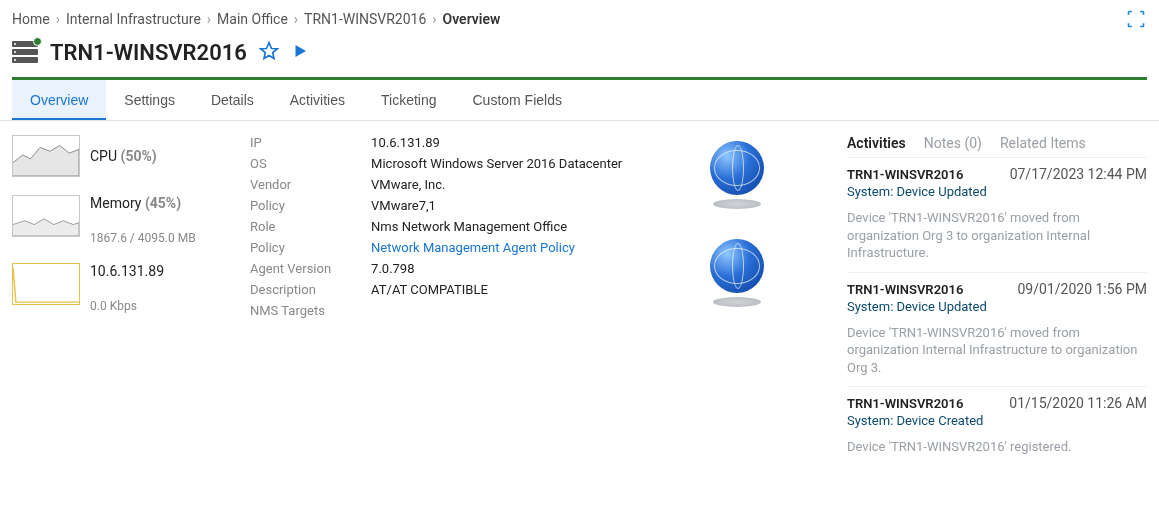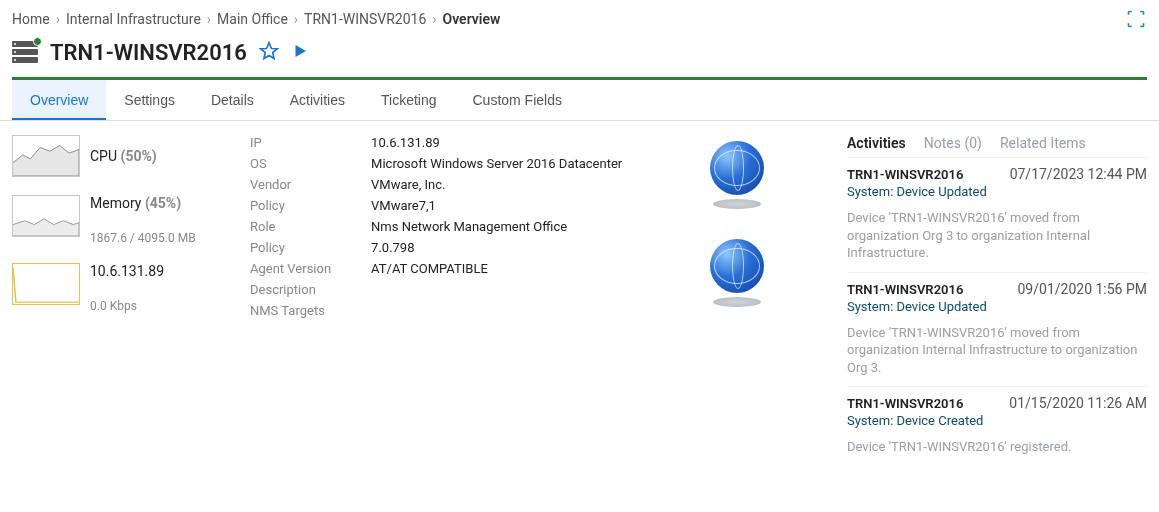--- a/index.html
+++ b/index.html
@@ -254,20 +254,21 @@
       <span>Agent Version</span>
       <span>Description</span>
       <span>NMS Targets</span>
     </div>
     <div class="values">
       <span>10.6.131.89</span>
       <span>Microsoft Windows Server 2016 Datacenter</span>
       <span>VMware, Inc.</span>
       <span>VMware7,1</span>
       <span>Nms Network Management Office</span>
+      <span class="link">Network Management Agent Policy</span>
       <span>7.0.798</span>
       <span>AT/AT COMPATIBLE</span>
       <span></span>
     </div>
   </div>
 
   <div class="globes">
     <div class="globe-wrap">
       <div class="globe"></div>
         <div class="globe-base"></div>

